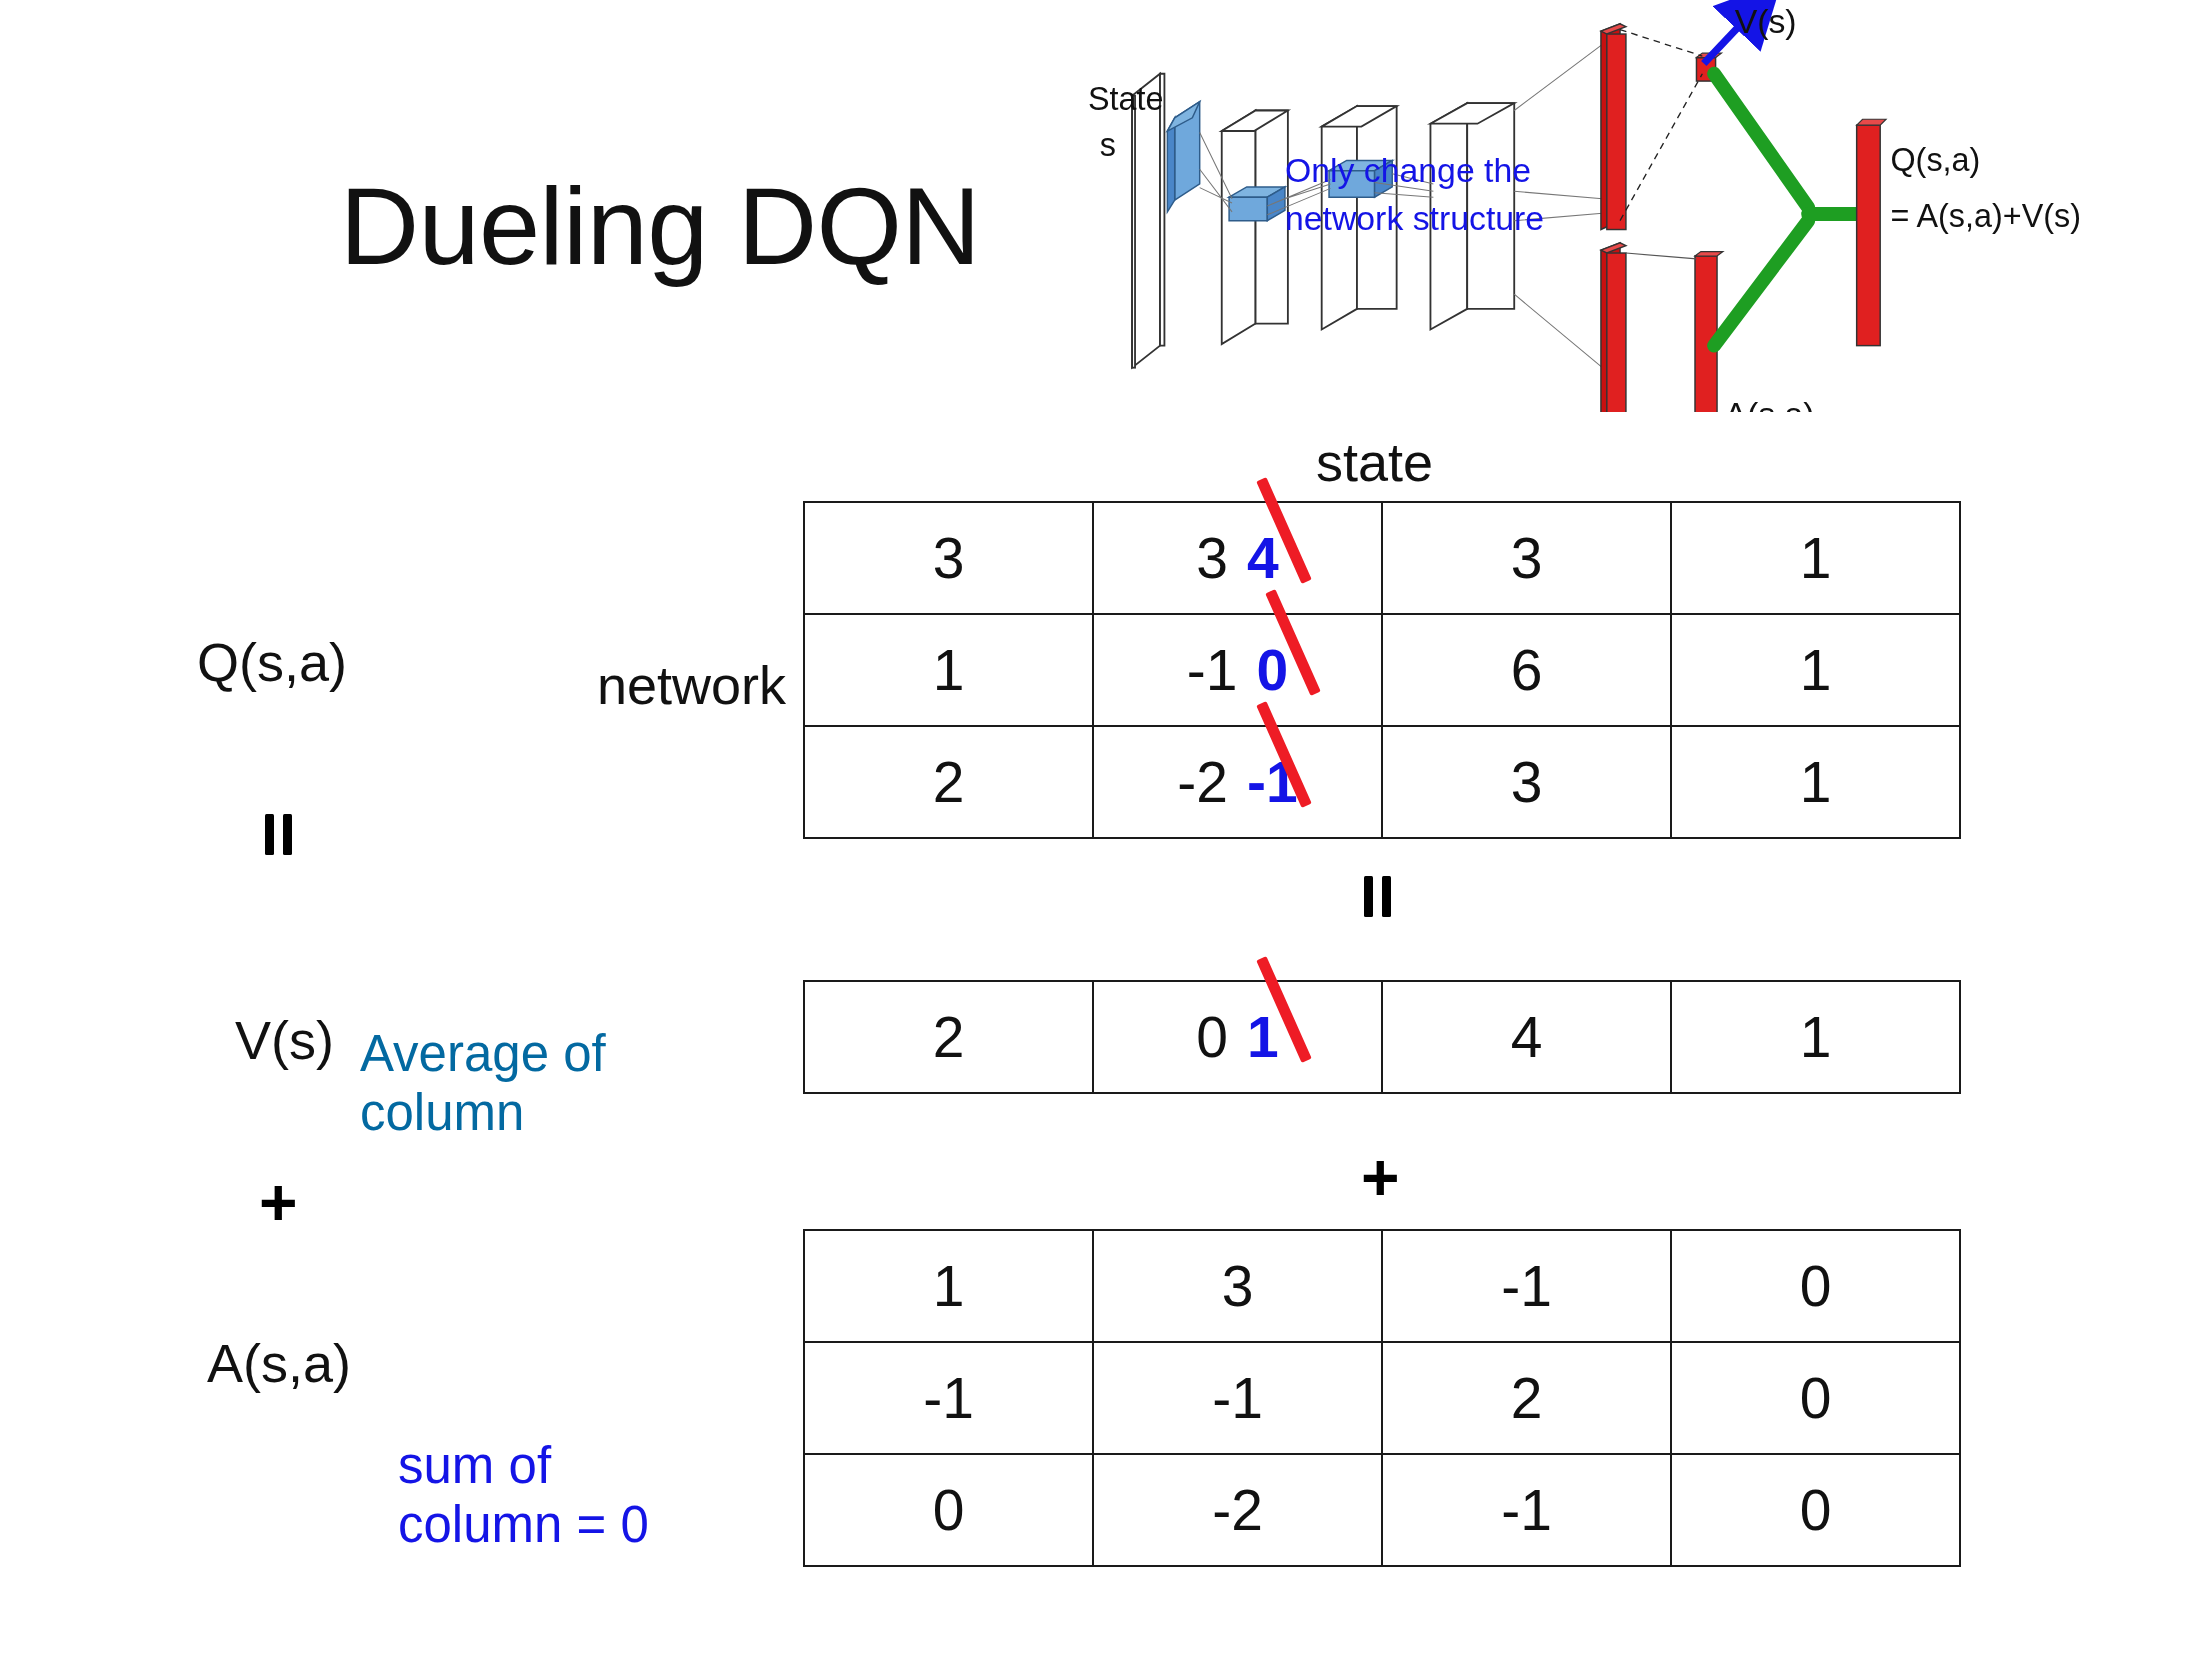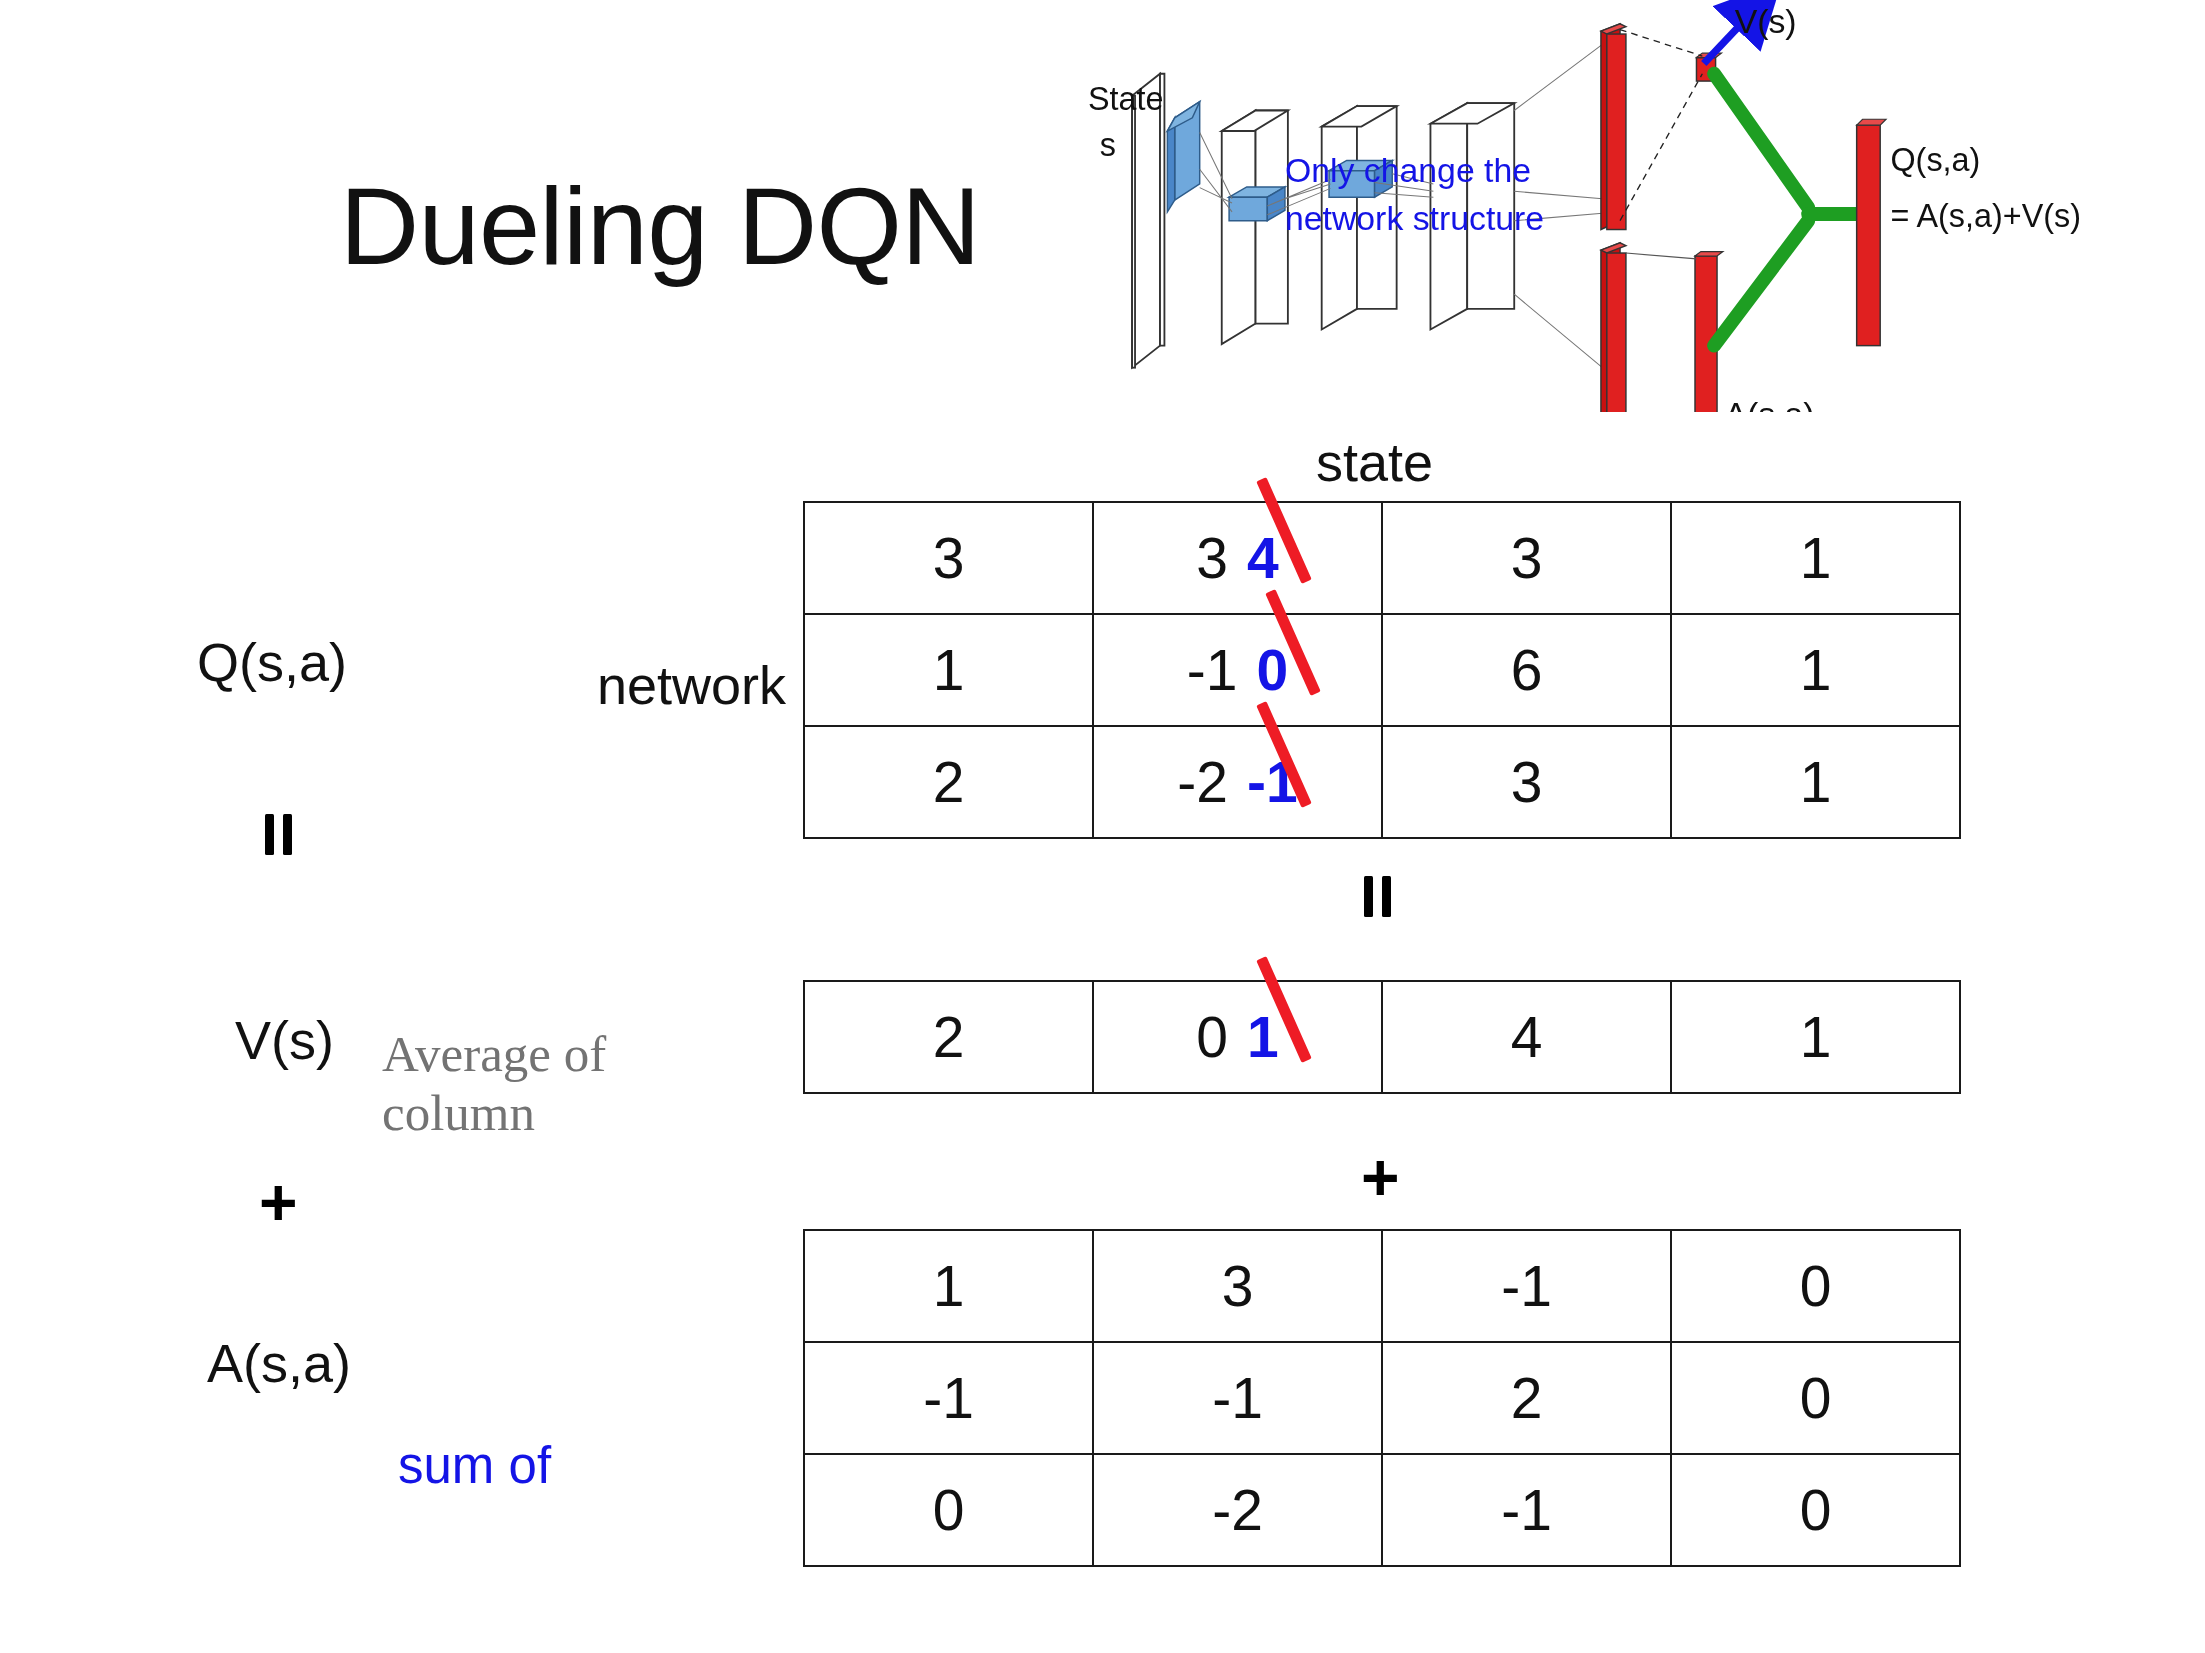--- a/index.html
+++ b/index.html
@@ -22,22 +22,22 @@
   
   .lbl{white-space:nowrap;text-align:right;}
   .lbl-blue{color:#1414E6;}
 
   #state-header{left:1316px; top:431px; font-size:54px; color:#111;}
   #label-q{left:197px; top:631px; font-size:54px; color:#111;}
   #label-action{left:597px; top:654px; font-size:54px; color:#111;}
   #label-v{left:235px; top:1009px; font-size:54px; color:#111;}
   #label-a{left:207px; top:1332px; font-size:54px; color:#111;}
 
-  #note-average{left:382px; top:1025px; width:345px; font-size:51px;
-                line-height:1.15em; color:#737373;font-family:Liberation Serif, serif;}
+  #note-average{left:360px; top:1025px; width:345px; font-size:51px;
+                line-height:1.15em; color:#0369a1;}
   #note-sum{left:398px; top:1437px; width:382px; font-size:51px;
             line-height:1.15em; color:#1414E6;}
 
   
   .eqbars{display:inline-block;}
   .eqbars i{display:inline-block;width:8.8px;height:41px;background:#000;
             border-radius:1.5px;margin-right:9.6px;vertical-align:top;}
   .eqbars i:last-child{margin-right:0;}
   #eq-left{left:265px; top:814px;}
   #eq-mid{left:1364px; top:876px;}
@@ -208,20 +208,21 @@
   <div>Average of</div>
   <div>column</div>
 </div>
 
 <div class="abs plussign" id="plus-left">+</div>
 
 <div class="abs lbl" id="label-a">A(s,a)</div>
 
 <div class="abs lbl-blue" id="note-sum">
   <div>sum of</div>
+  <div>column = 0</div>
 </div>
 
 <div class="abs eqbars" id="eq-mid">
   <i></i><i></i>
 </div>
 
 <div class="abs plussign" id="plus-mid">+</div>
 
 <table class="gtable" id="table-q">
     <tbody>

